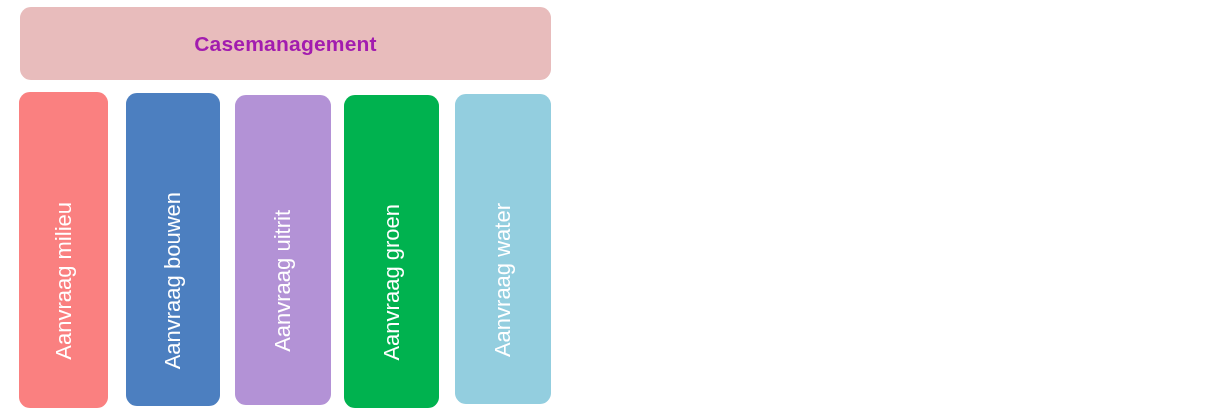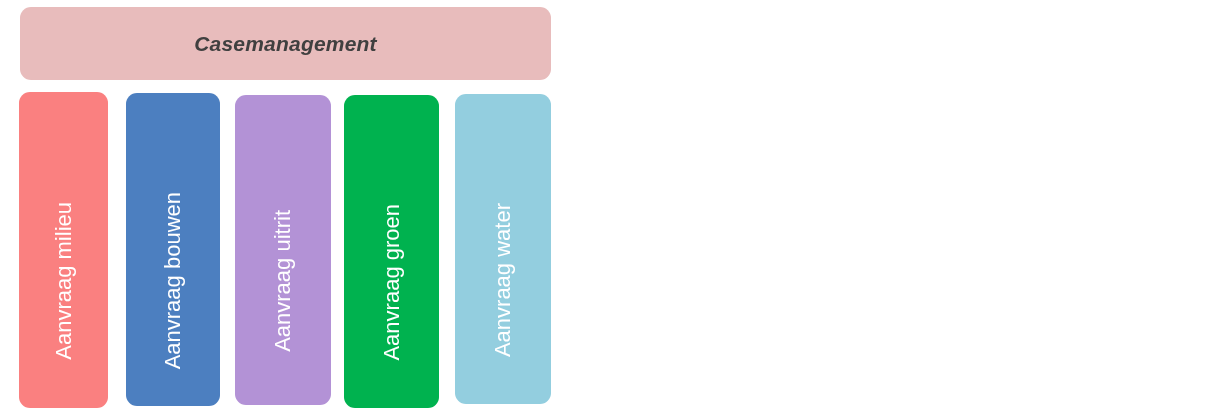--- a/index.html
+++ b/index.html
@@ -71,21 +71,21 @@
     
     margin-top: 62px;
   }
 </style>
 </head>
 <body style="background: rgb(255, 255, 255);">
 
 <div id="canvas">
 
   <div class="lane-header" style="background: rgb(232, 188, 188);">
-    <span class="lane-header-label" style="color: #404040; font-style: italic;">Casemanagement</span>
+    <span class="lane-header-label" style="color: #a21caf;">Casemanagement</span>
   </div>
 
   <div class="column" style="left: 19px; top: 92px; width: 89px; height: 316px; background: rgb(250, 128, 128);">
     <div class="column-label-wrap">
       <span class="column-label" style="color: rgb(255, 255, 255);">Aanvraag milieu</span>
     </div>
   </div>
 
   <div class="column" style="left: 126px; top: 93px; width: 94px; height: 313px; background: rgb(76, 127, 192);">
     <div class="column-label-wrap">

